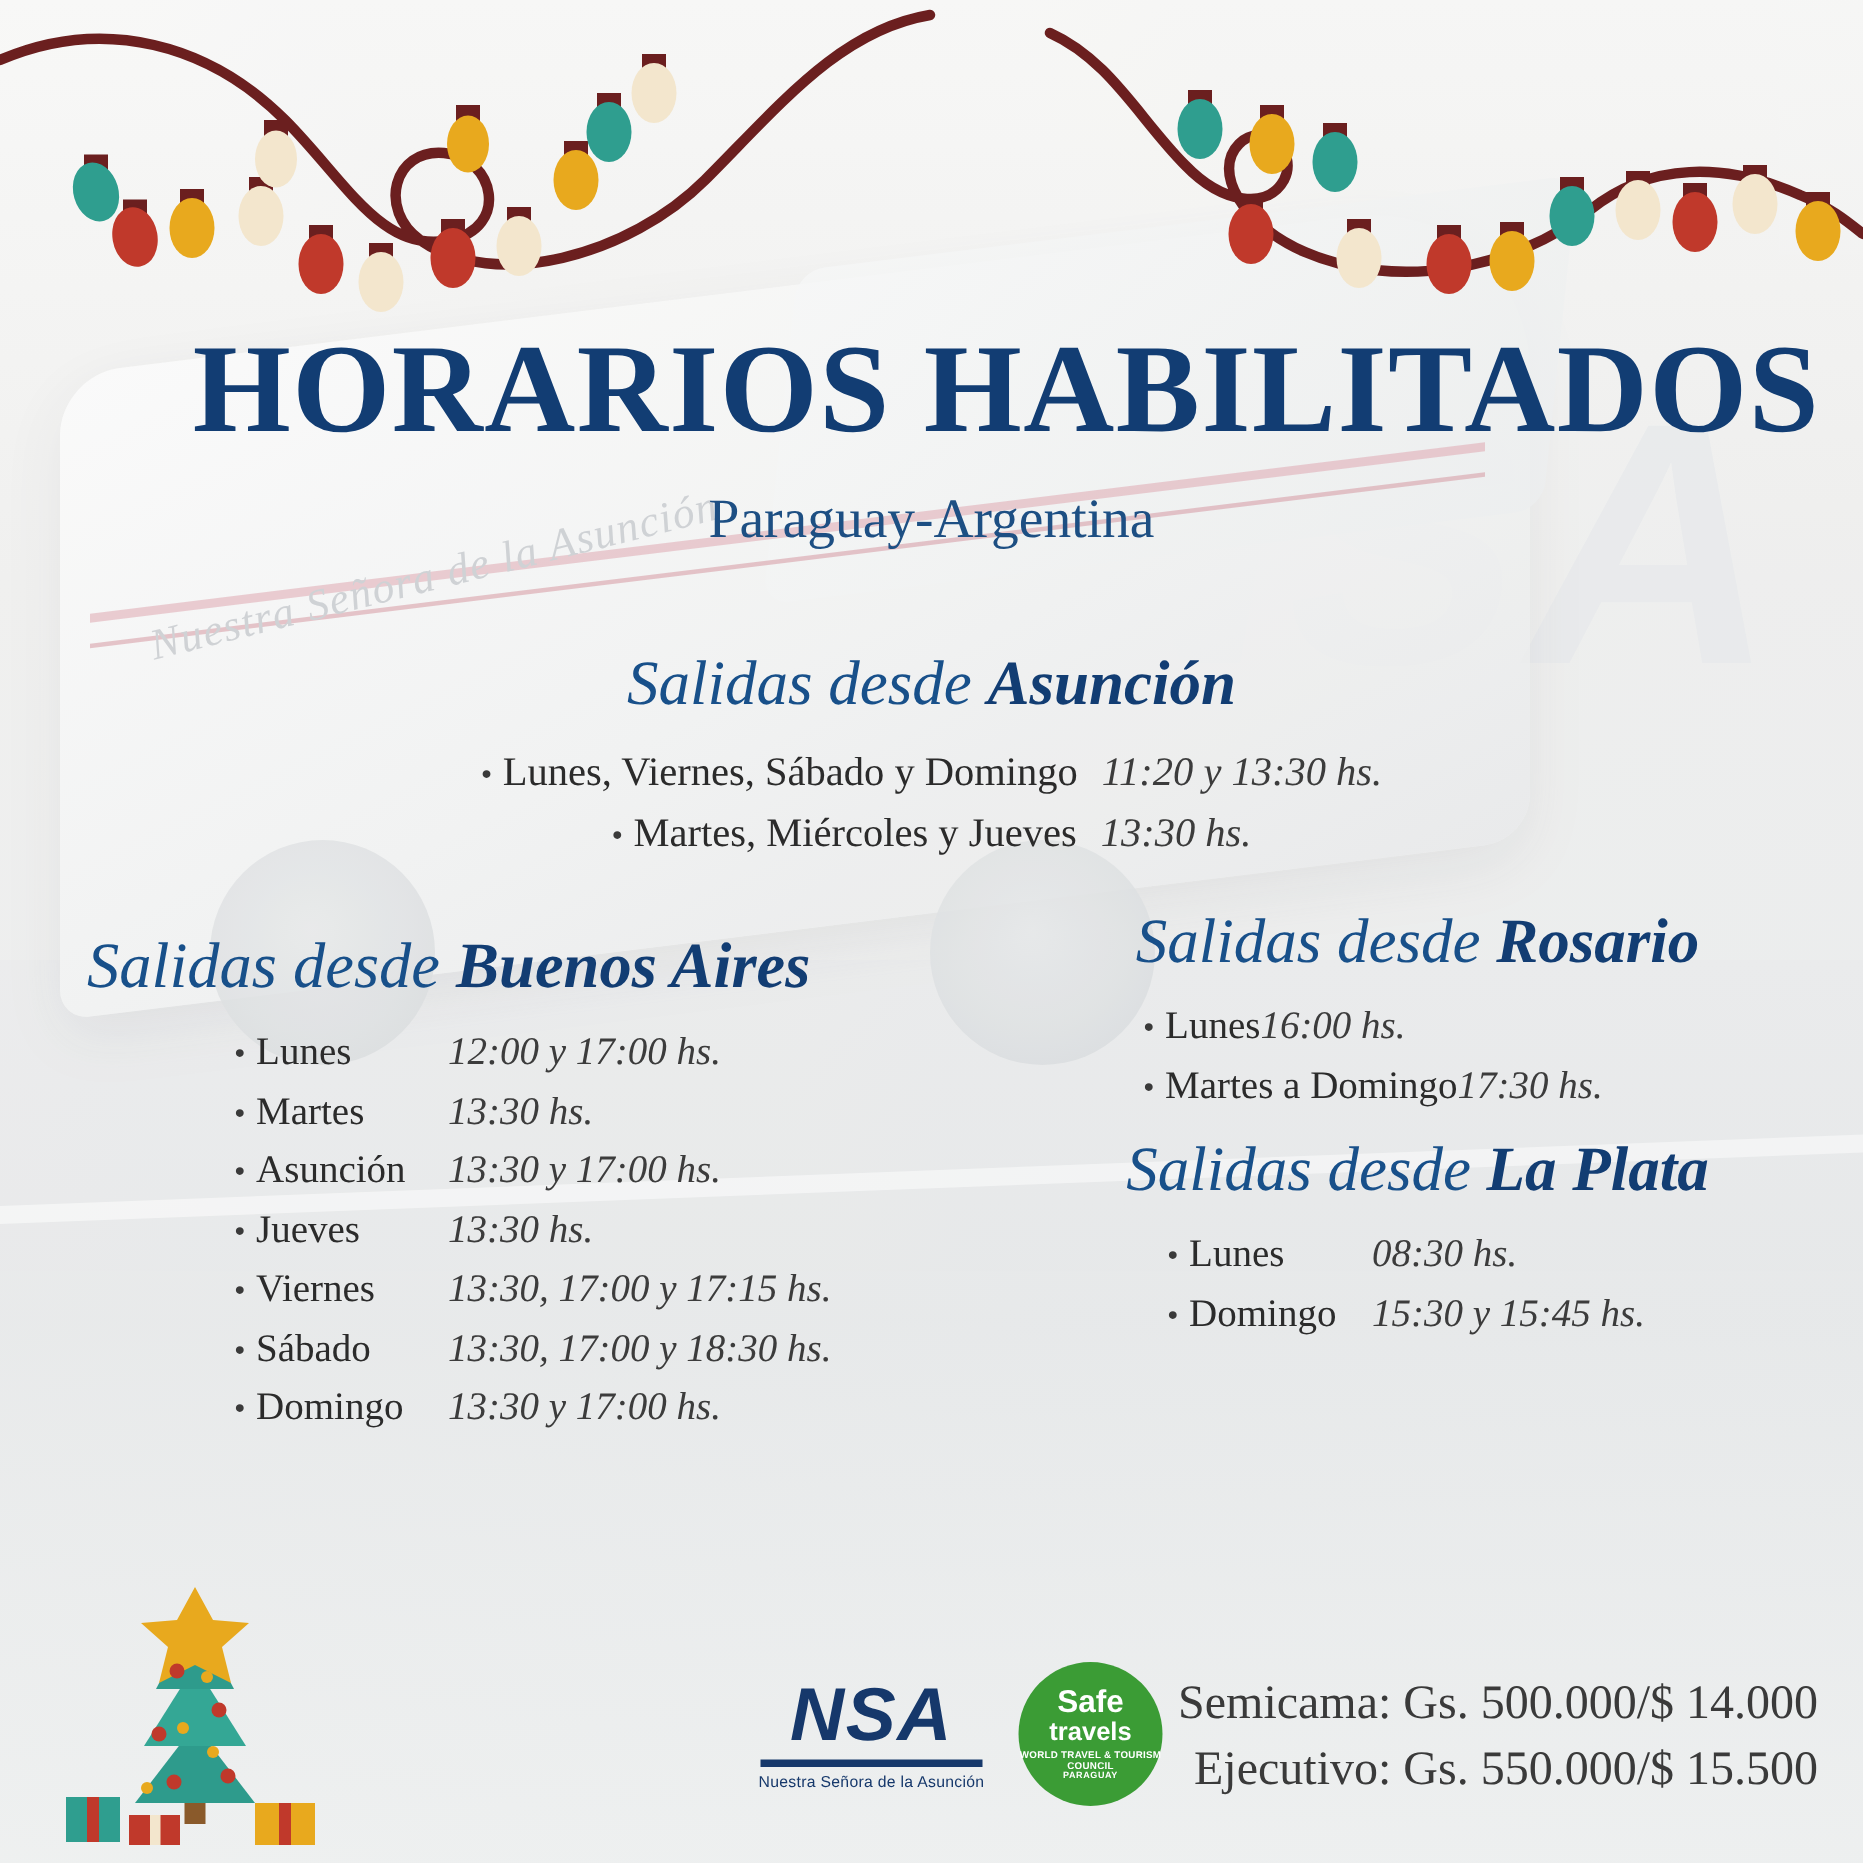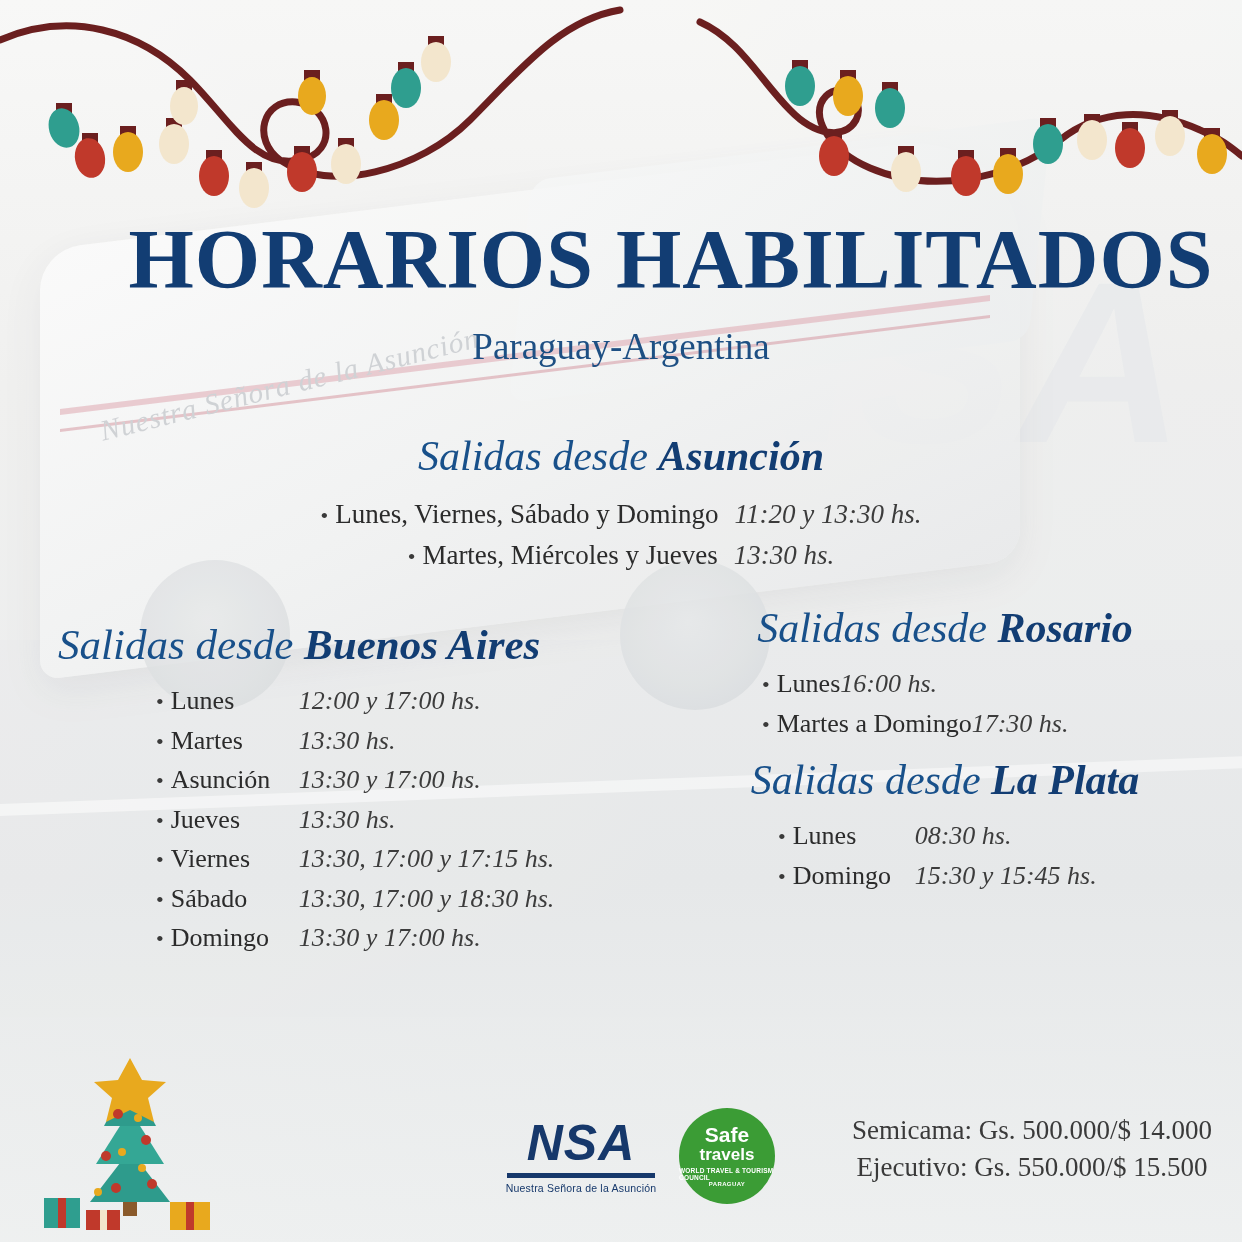--- a/index.html
+++ b/index.html
@@ -267,31 +267,32 @@
     background: #3b9c35;
     color: #ffffff;
     font-family: "Liberation Sans", sans-serif;
     font-weight: bold;
     display: flex;
     flex-direction: column;
     align-items: center;
     justify-content: center;
     line-height: 1.02;
     position: relative;
+    text-align: center;
   }
   .safe-badge .st1 { font-size: 21px; }
   .safe-badge .st2 { font-size: 17px; }
   .safe-badge .st3 { font-size: 6.5px; margin-top: 5px; letter-spacing: 0.2px; }
   .safe-badge .st4 { font-size: 6px; letter-spacing: 0.4px; }
   .prices {
     position: absolute;
     right: 30px; top: 1112px;
-    text-align: center;
-    font-family: "Liberation Serif", serif;
-    font-size: 27px;
+    text-align: right;
+    font-family: "Liberation Serif", serif;
+    font-size: 32px;
     color: #3a3a3a;
     line-height: 1.38;
   }
 </style>
 </head>
 <body>
 
 <div class="poster">
 
   <div class="bg-photo">

